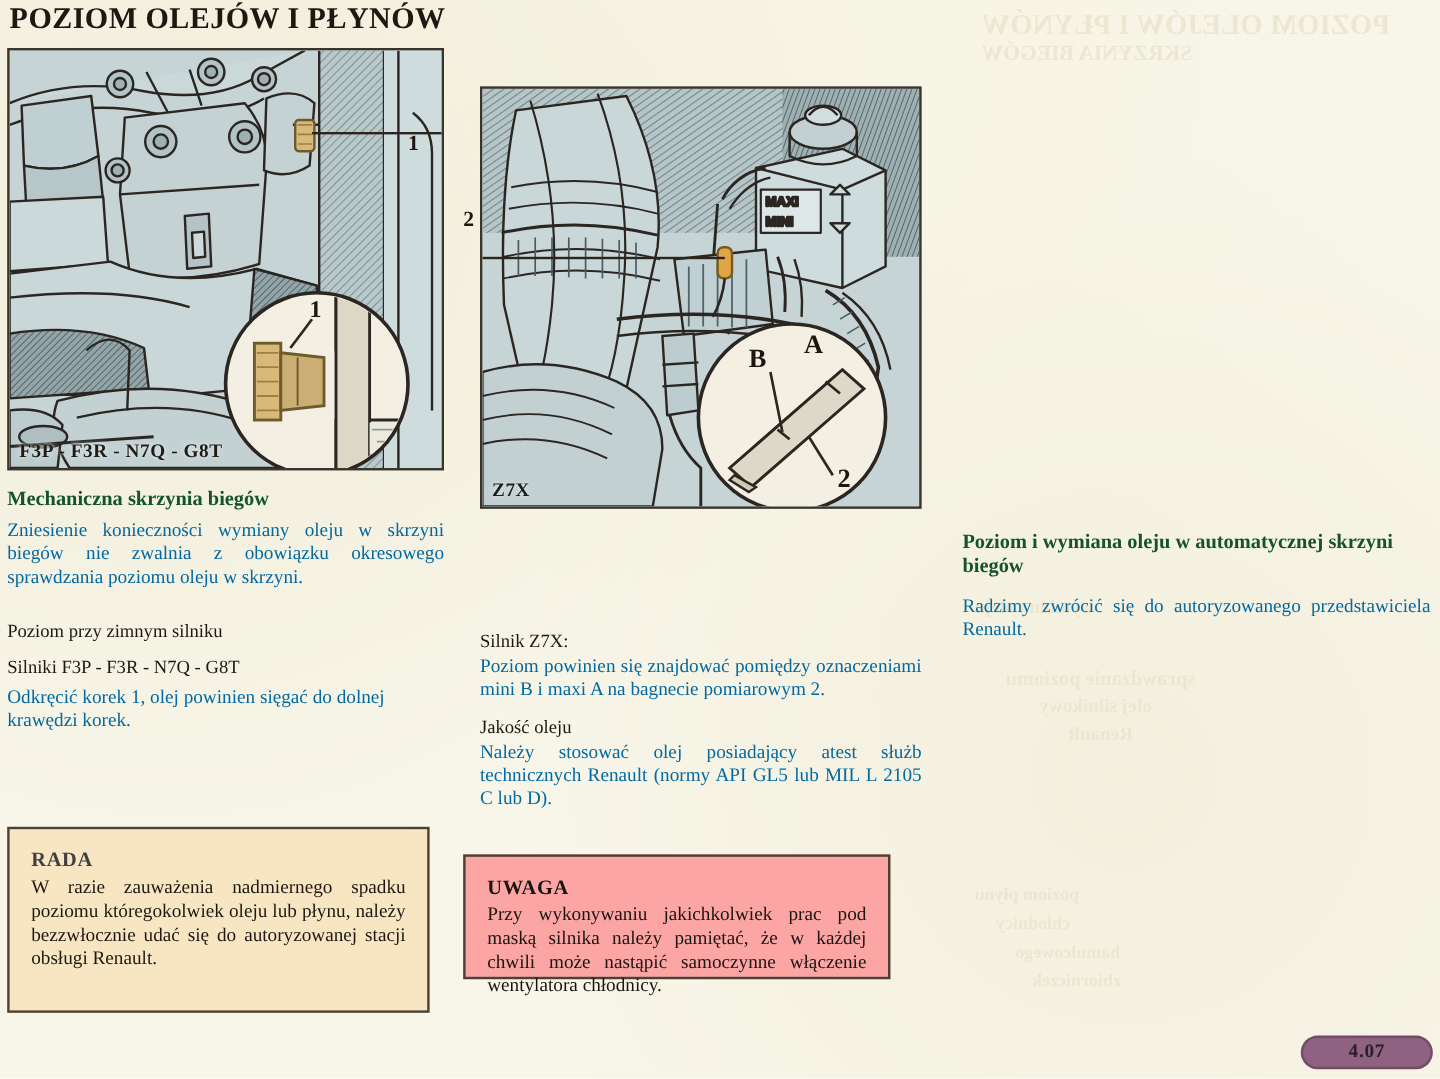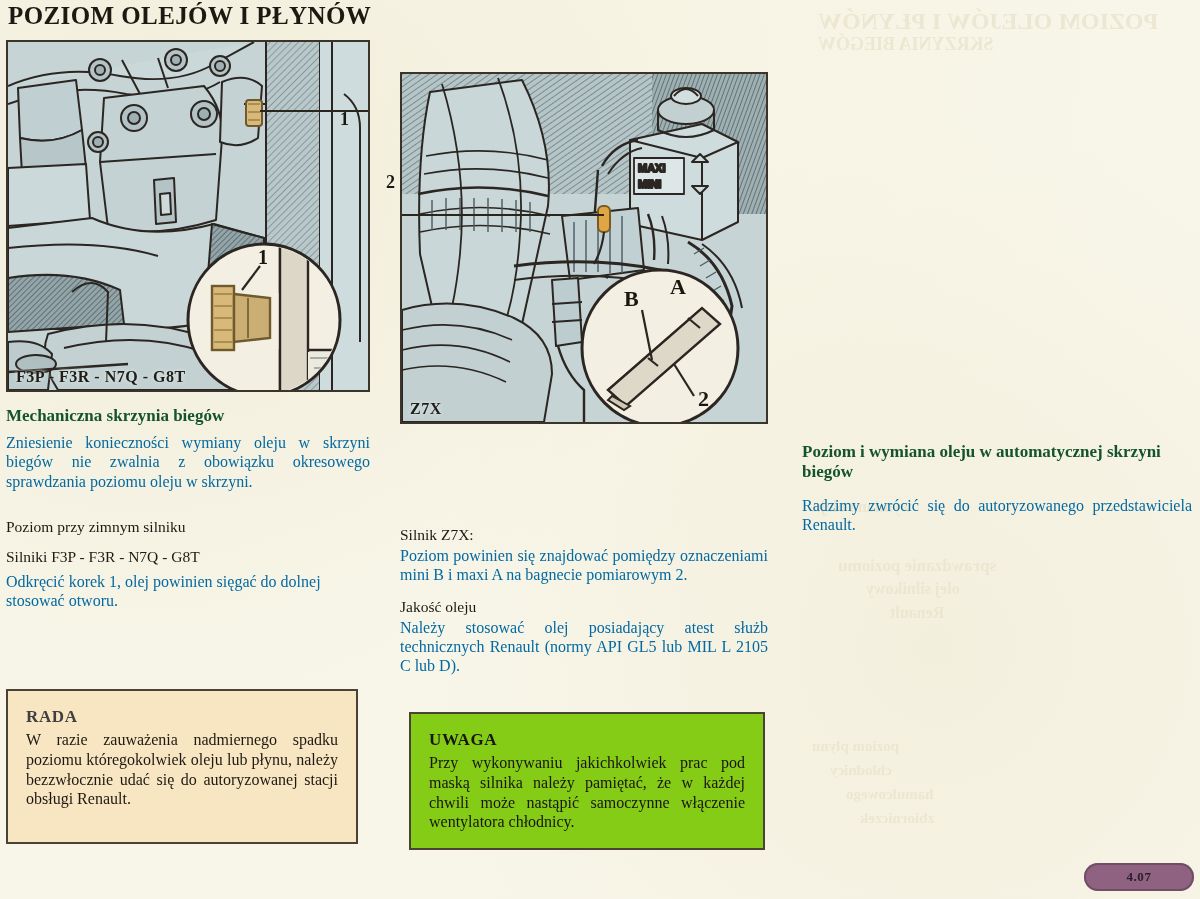--- a/index.html
+++ b/index.html
@@ -122,25 +122,25 @@
   .note-rada {
     position: absolute;
     left: 6px;
     top: 689px;
     width: 352px;
     height: 155px;
     background: #f8e6c3;
   }
   .note-uwaga {
     position: absolute;
-    left: 409px;
+    left: 386px;
     top: 712px;
     width: 356px;
-    height: 138px;
-    background: #84cc16;
+    height: 104px;
+    background: #fca5a5;
   }
   .note-title {
     margin: 0 0 3px 0;
     font-size: 17px;
     font-weight: bold;
     letter-spacing: .6px;
     color: #404040;
   }
   .note-body {
     margin: 0;
@@ -159,21 +159,21 @@
     bottom: 8px;
     width: 110px;
     height: 28px;
     border-radius: 14px;
     background: #8e6280;
     box-shadow: inset 0 0 0 2px rgba(90,60,82,.55);
     display: flex;
     align-items: center;
     justify-content: center;
     color: #2b2029;
-    font-size: 13px;
+    font-size: 16px;
     font-weight: bold;
     letter-spacing: .6px;
     font-family: "Liberation Serif", "DejaVu Serif", serif;
   }
 
   
   .ghost {
     position: absolute;
     color: #e9e3cb;
     font-weight: bold;
@@ -317,21 +317,21 @@
 
     <div style="height:14px"></div>
 
     <h3 class="sub">Mechaniczna skrzynia biegów</h3>
     <p class="body">Zniesienie konieczności wymiany oleju w skrzyni biegów nie zwalnia z obowiązku okresowego sprawdzania poziomu oleju w skrzyni.</p>
 
     <div class="gap-sm"></div>
 
     <h4 class="sub-small" style="margin-bottom:12px;">Poziom przy zimnym silniku</h4>
     <h4 class="sub-small" style="margin-bottom:6px;">Silniki F3P - F3R - N7Q - G8T</h4>
-    <p class="body nojust">Odkręcić korek 1, olej powinien sięgać do dolnej stosować otworu.</p>
+    <p class="body nojust">Odkręcić korek 1, olej powinien sięgać do dolnej krawędzi korek.</p>
   </div>
 
   <div class="note note-rada">
     <p class="note-title">RADA</p>
     <p class="note-body">W razie zauważenia nadmiernego spadku poziomu któregokolwiek oleju lub płynu, należy bezzwłocznie udać się do autoryzowanej stacji obsługi Renault.</p>
   </div>
 
   <div class="col col-mid">
 
     <div class="figure fig-mid fig">

